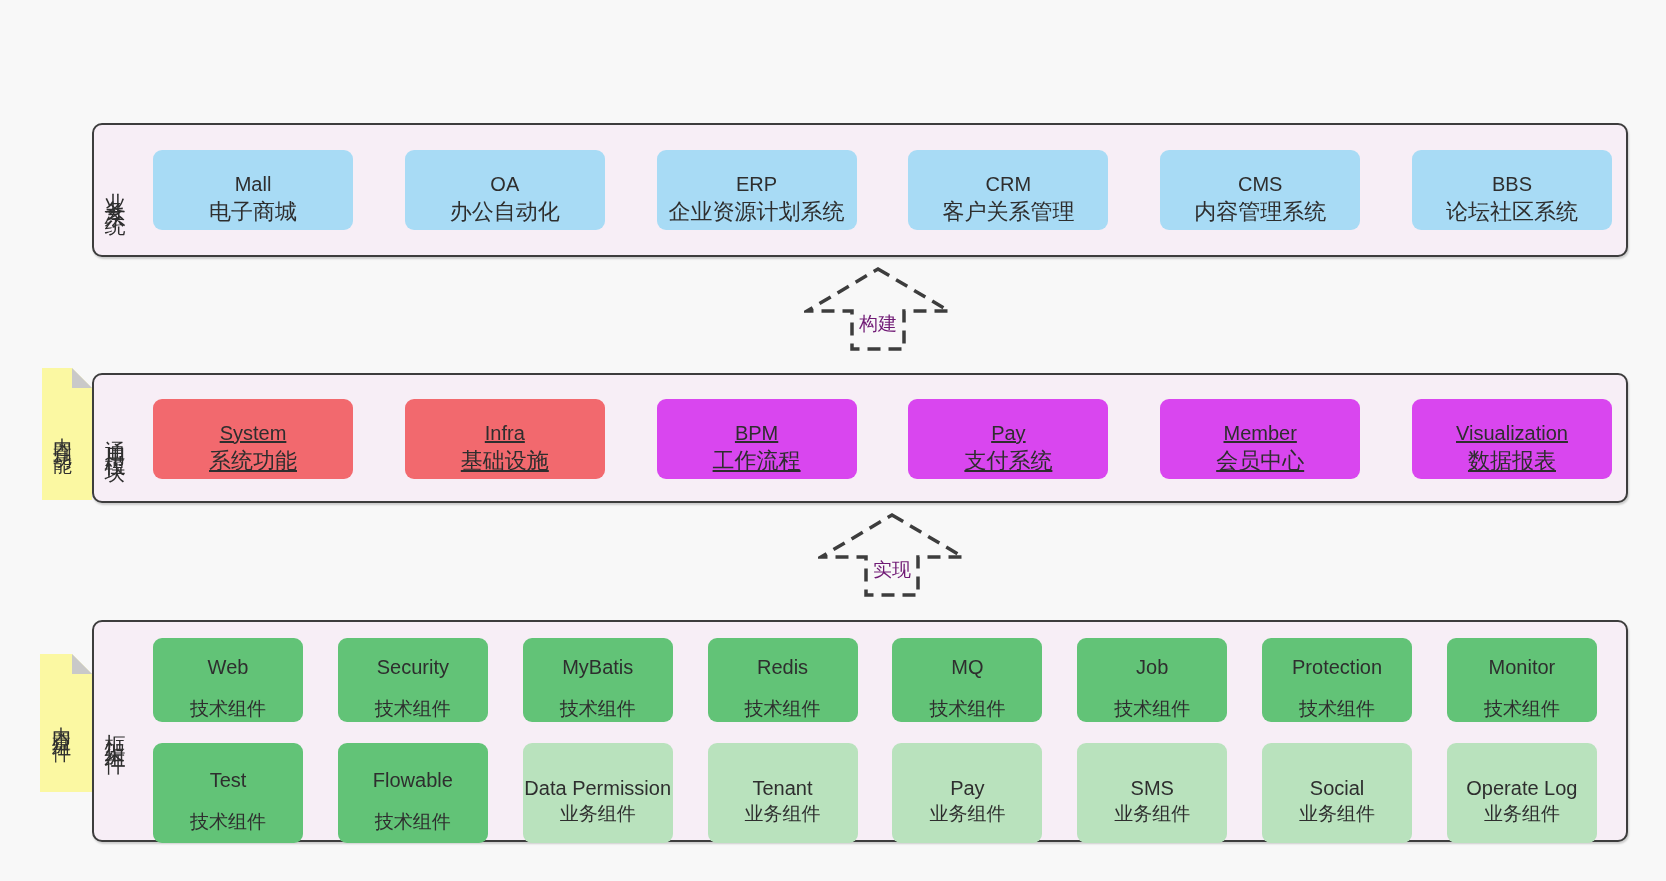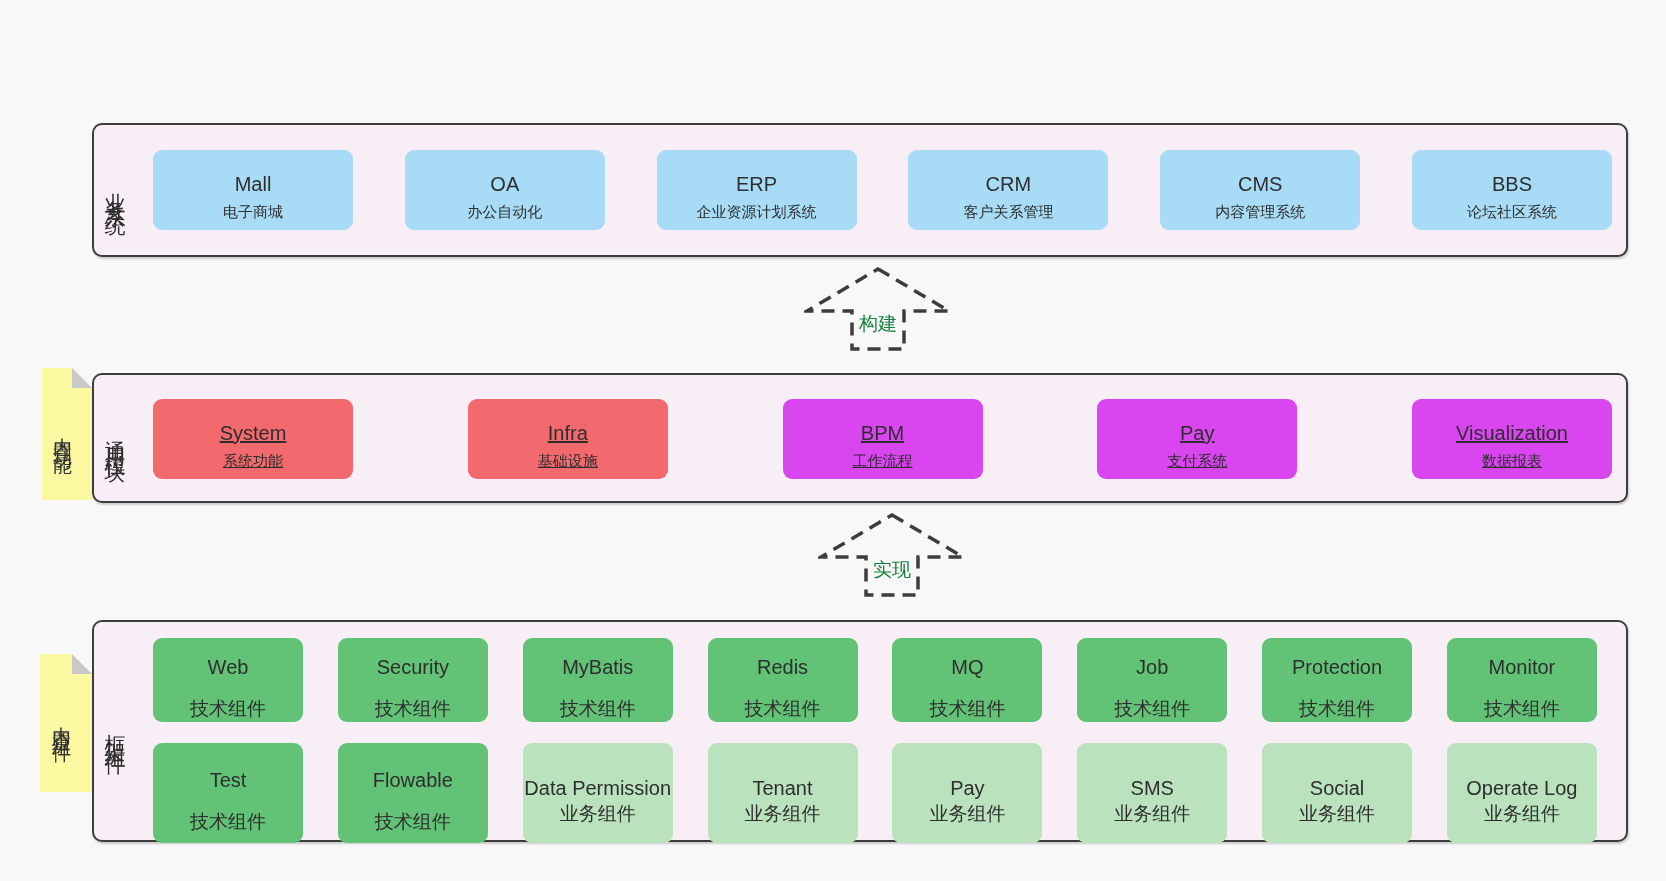--- a/index.html
+++ b/index.html
@@ -23,21 +23,21 @@
   #sec-modules  .boxes{top:24px;right:14px;text-decoration:underline;}
   #sec-framework .boxes.r1{top:16px;right:29px;}
   #sec-framework .boxes.r2{top:121px;right:29px;}
 
   .box{border-radius:9px;display:flex;flex-direction:column;align-items:center;
        justify-content:center;text-align:center;box-sizing:border-box;}
   .box-lg{width:200px;height:80px;}
   .box-sm{width:150px;height:84px;}
   .boxes.r2 .box-sm{height:100px;}
   .box .en{font-size:20px;line-height:27px;margin-top:16px;}
-  .box .cn{font-size:15px;line-height:27px;}
+  .box .cn{font-size:22px;line-height:27px;}
   .box-sm .en{font-size:20px;line-height:25px;}
   .box-sm .cn{font-size:19px;line-height:25px;text-align:center;}
 
   .blue{background:#a8dbf5;}
   .red{background:#f2696e;}
   .pink{background:#d946ef;}
   .green{background:#62c377;gap:16px;}
   .lightgreen{background:#b9e2bd;}
 
   
@@ -49,21 +49,21 @@
                 background:linear-gradient(225deg,rgba(0,0,0,0) 49%,#c9c9c9 50%);}
   .sticky .vtext{writing-mode:vertical-rl;text-orientation:upright;font-size:19px;
                  letter-spacing:6px;line-height:1;color:#2e2e2e;margin-left:-8px;}
 
   
   .arrow{position:absolute;width:148px;height:86px;z-index:1;}
   #arrow-build{left:804px;top:266px;}
   #arrow-implement{left:818px;top:512px;}
   .arrow svg{position:absolute;left:0;top:0;}
   .arrow-label{position:absolute;left:50%;top:45px;transform:translateX(-50%);
-               background:#f8f8f8;padding:0 3px;font-size:19px;white-space:nowrap;color:#15803d;}
+               background:#f8f8f8;padding:0 3px;font-size:19px;white-space:nowrap;color:#701a75;}
 </style>
 </head>
 <body>
 
 <div id="stage">
 
   <div class="sticky" id="sticky-modules">
     <span class="fold"></span>
     <span class="vtext">内置功能</span>
   </div>
@@ -122,20 +122,24 @@
       </div>
       <div class="box box-lg pink">
         <span class="en">BPM</span>
         <span class="cn">工作流程</span>
       </div>
       <div class="box box-lg pink">
         <span class="en">Pay</span>
         <span class="cn">支付系统</span>
       </div>
       <div class="box box-lg pink">
+        <span class="en">Member</span>
+        <span class="cn">会员中心</span>
+      </div>
+      <div class="box box-lg pink">
         <span class="en">Visualization</span>
         <span class="cn">数据报表</span>
       </div>
     </div>
   </div>
 
   <div class="arrow" id="arrow-implement">
     <svg width="148" height="86" viewBox="0 0 148 86">
       <polygon points="74,3 145,45 100,45 100,83 48,83 48,45 3,45" fill="none" stroke="#3d3d3d" stroke-width="3.5" stroke-dasharray="13 8"></polygon>
     </svg>

